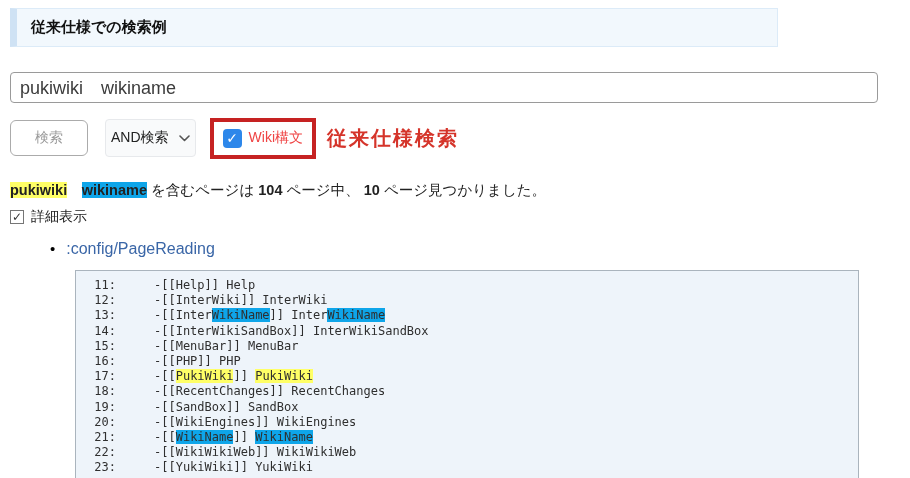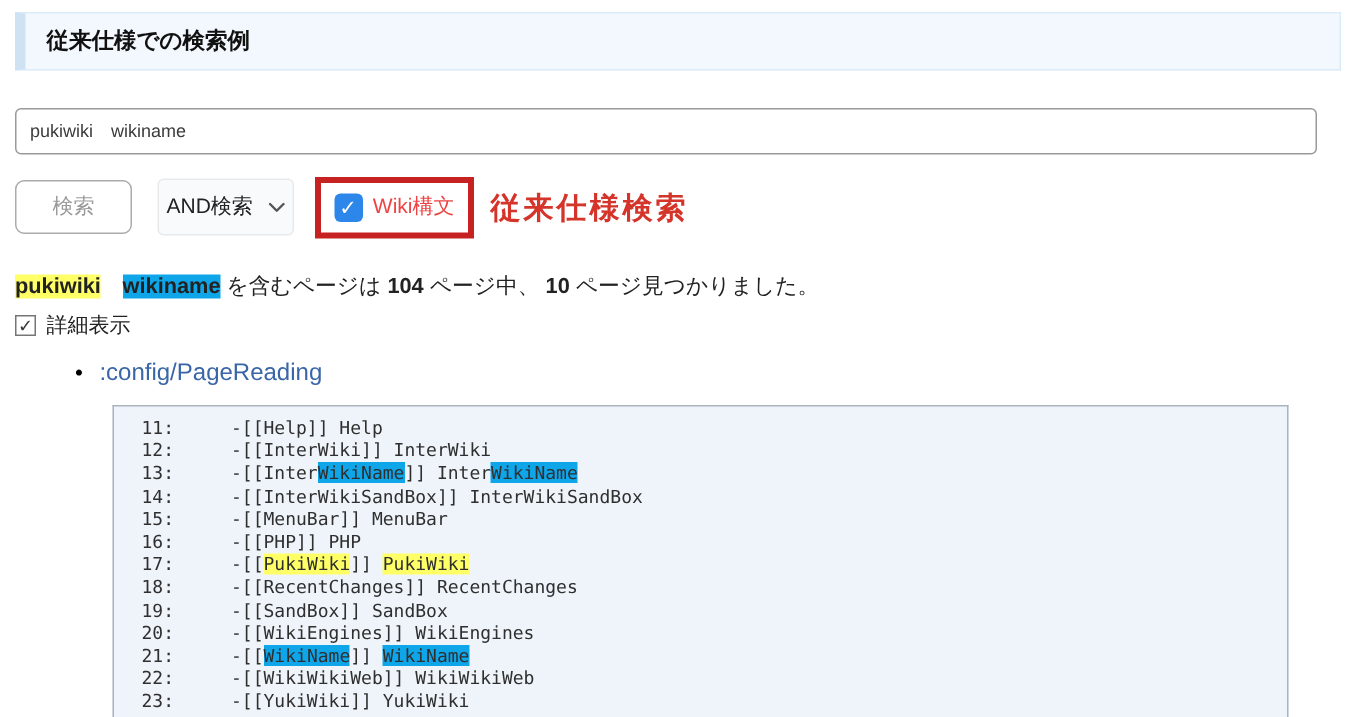--- a/index.html
+++ b/index.html
@@ -9,33 +9,33 @@
 
   
   .heading-bar {
     background: #f2f8fd;
     border: 1px solid #dcebf8;
     border-left: 7px solid #cfe2f4;
     padding: 9px 10px 9px 14px;
     font-size: 15px;
     font-weight: bold;
     color: #111;
-    width: 884px;
+    width: 768px;
   }
 
   
   .search-input {
     display: block;
     margin-top: 25px;
     width: 868px;
     height: 31px;
     border: 1px solid #9a9a9a;
     border-radius: 4px;
     padding: 0 9px;
-    font-size: 12px;
+    font-size: 18px;
     color: #3c3c3c;
     font-family: "Liberation Sans", "DejaVu Sans", sans-serif;
     outline: none;
     background: #fff;
   }
 
   
   .controls-row { margin-top: 11px; display: flex; align-items: center; height: 48px; }
   .search-button {
     background: #ffffff;

